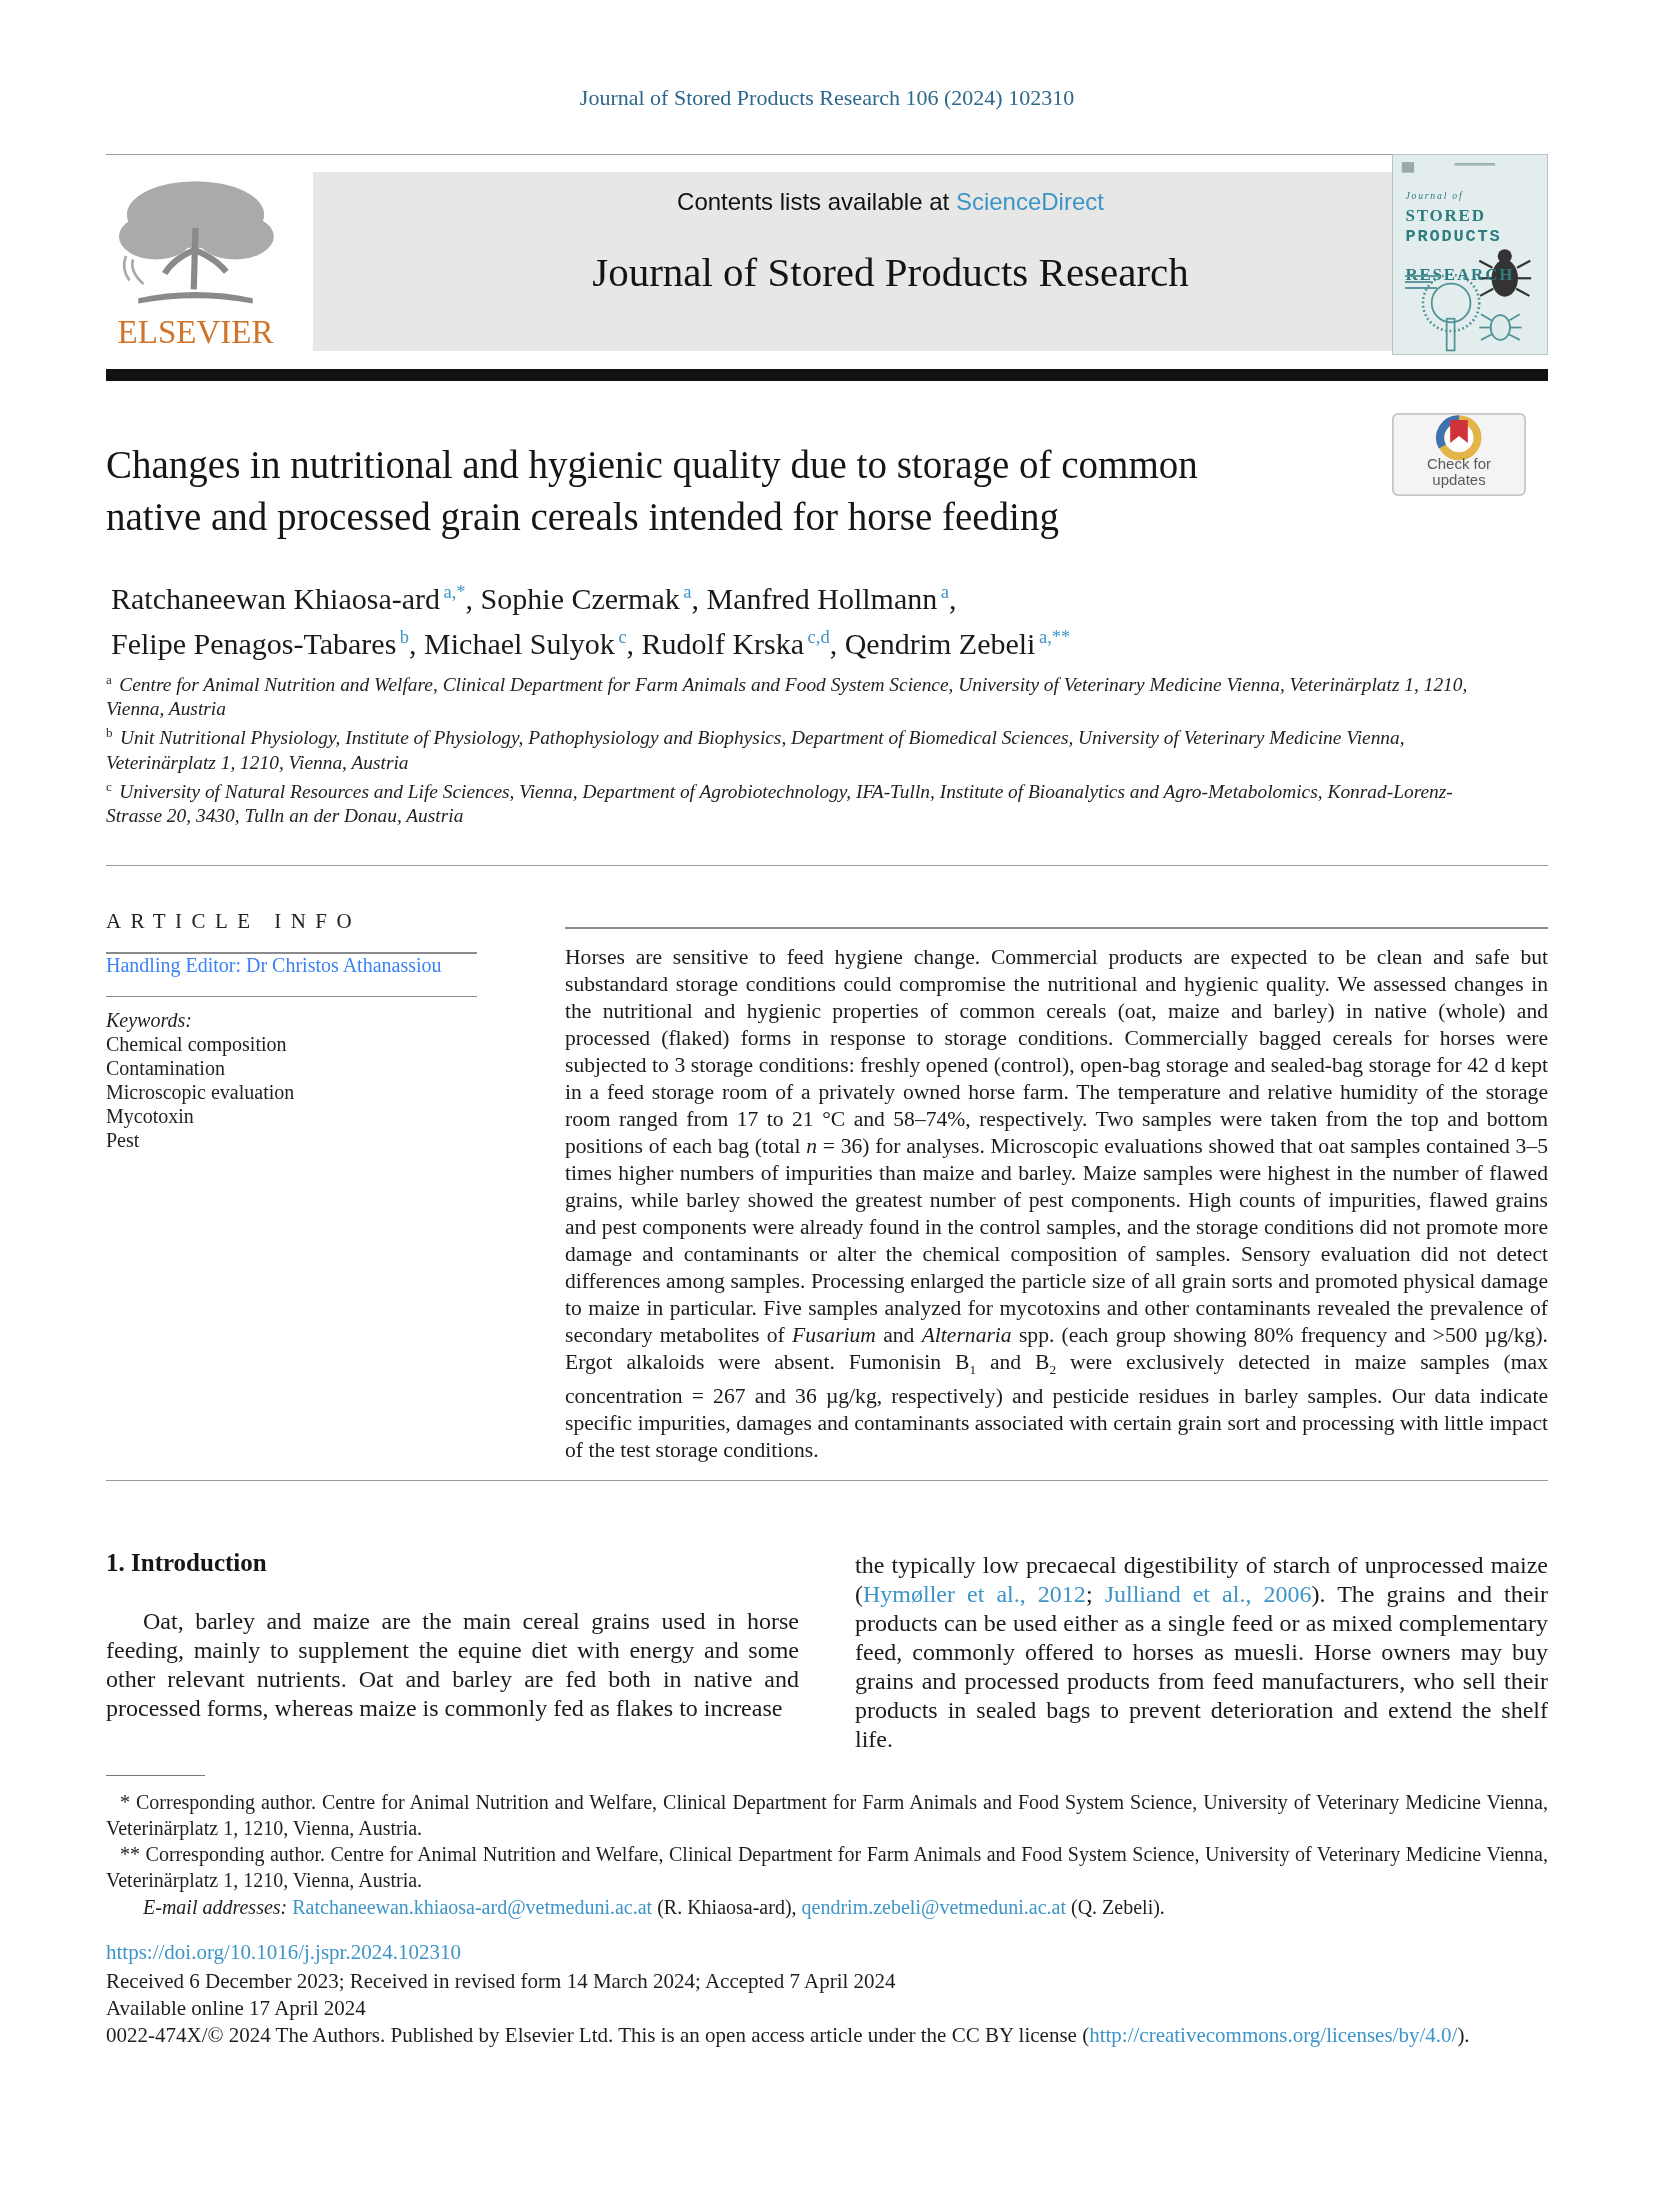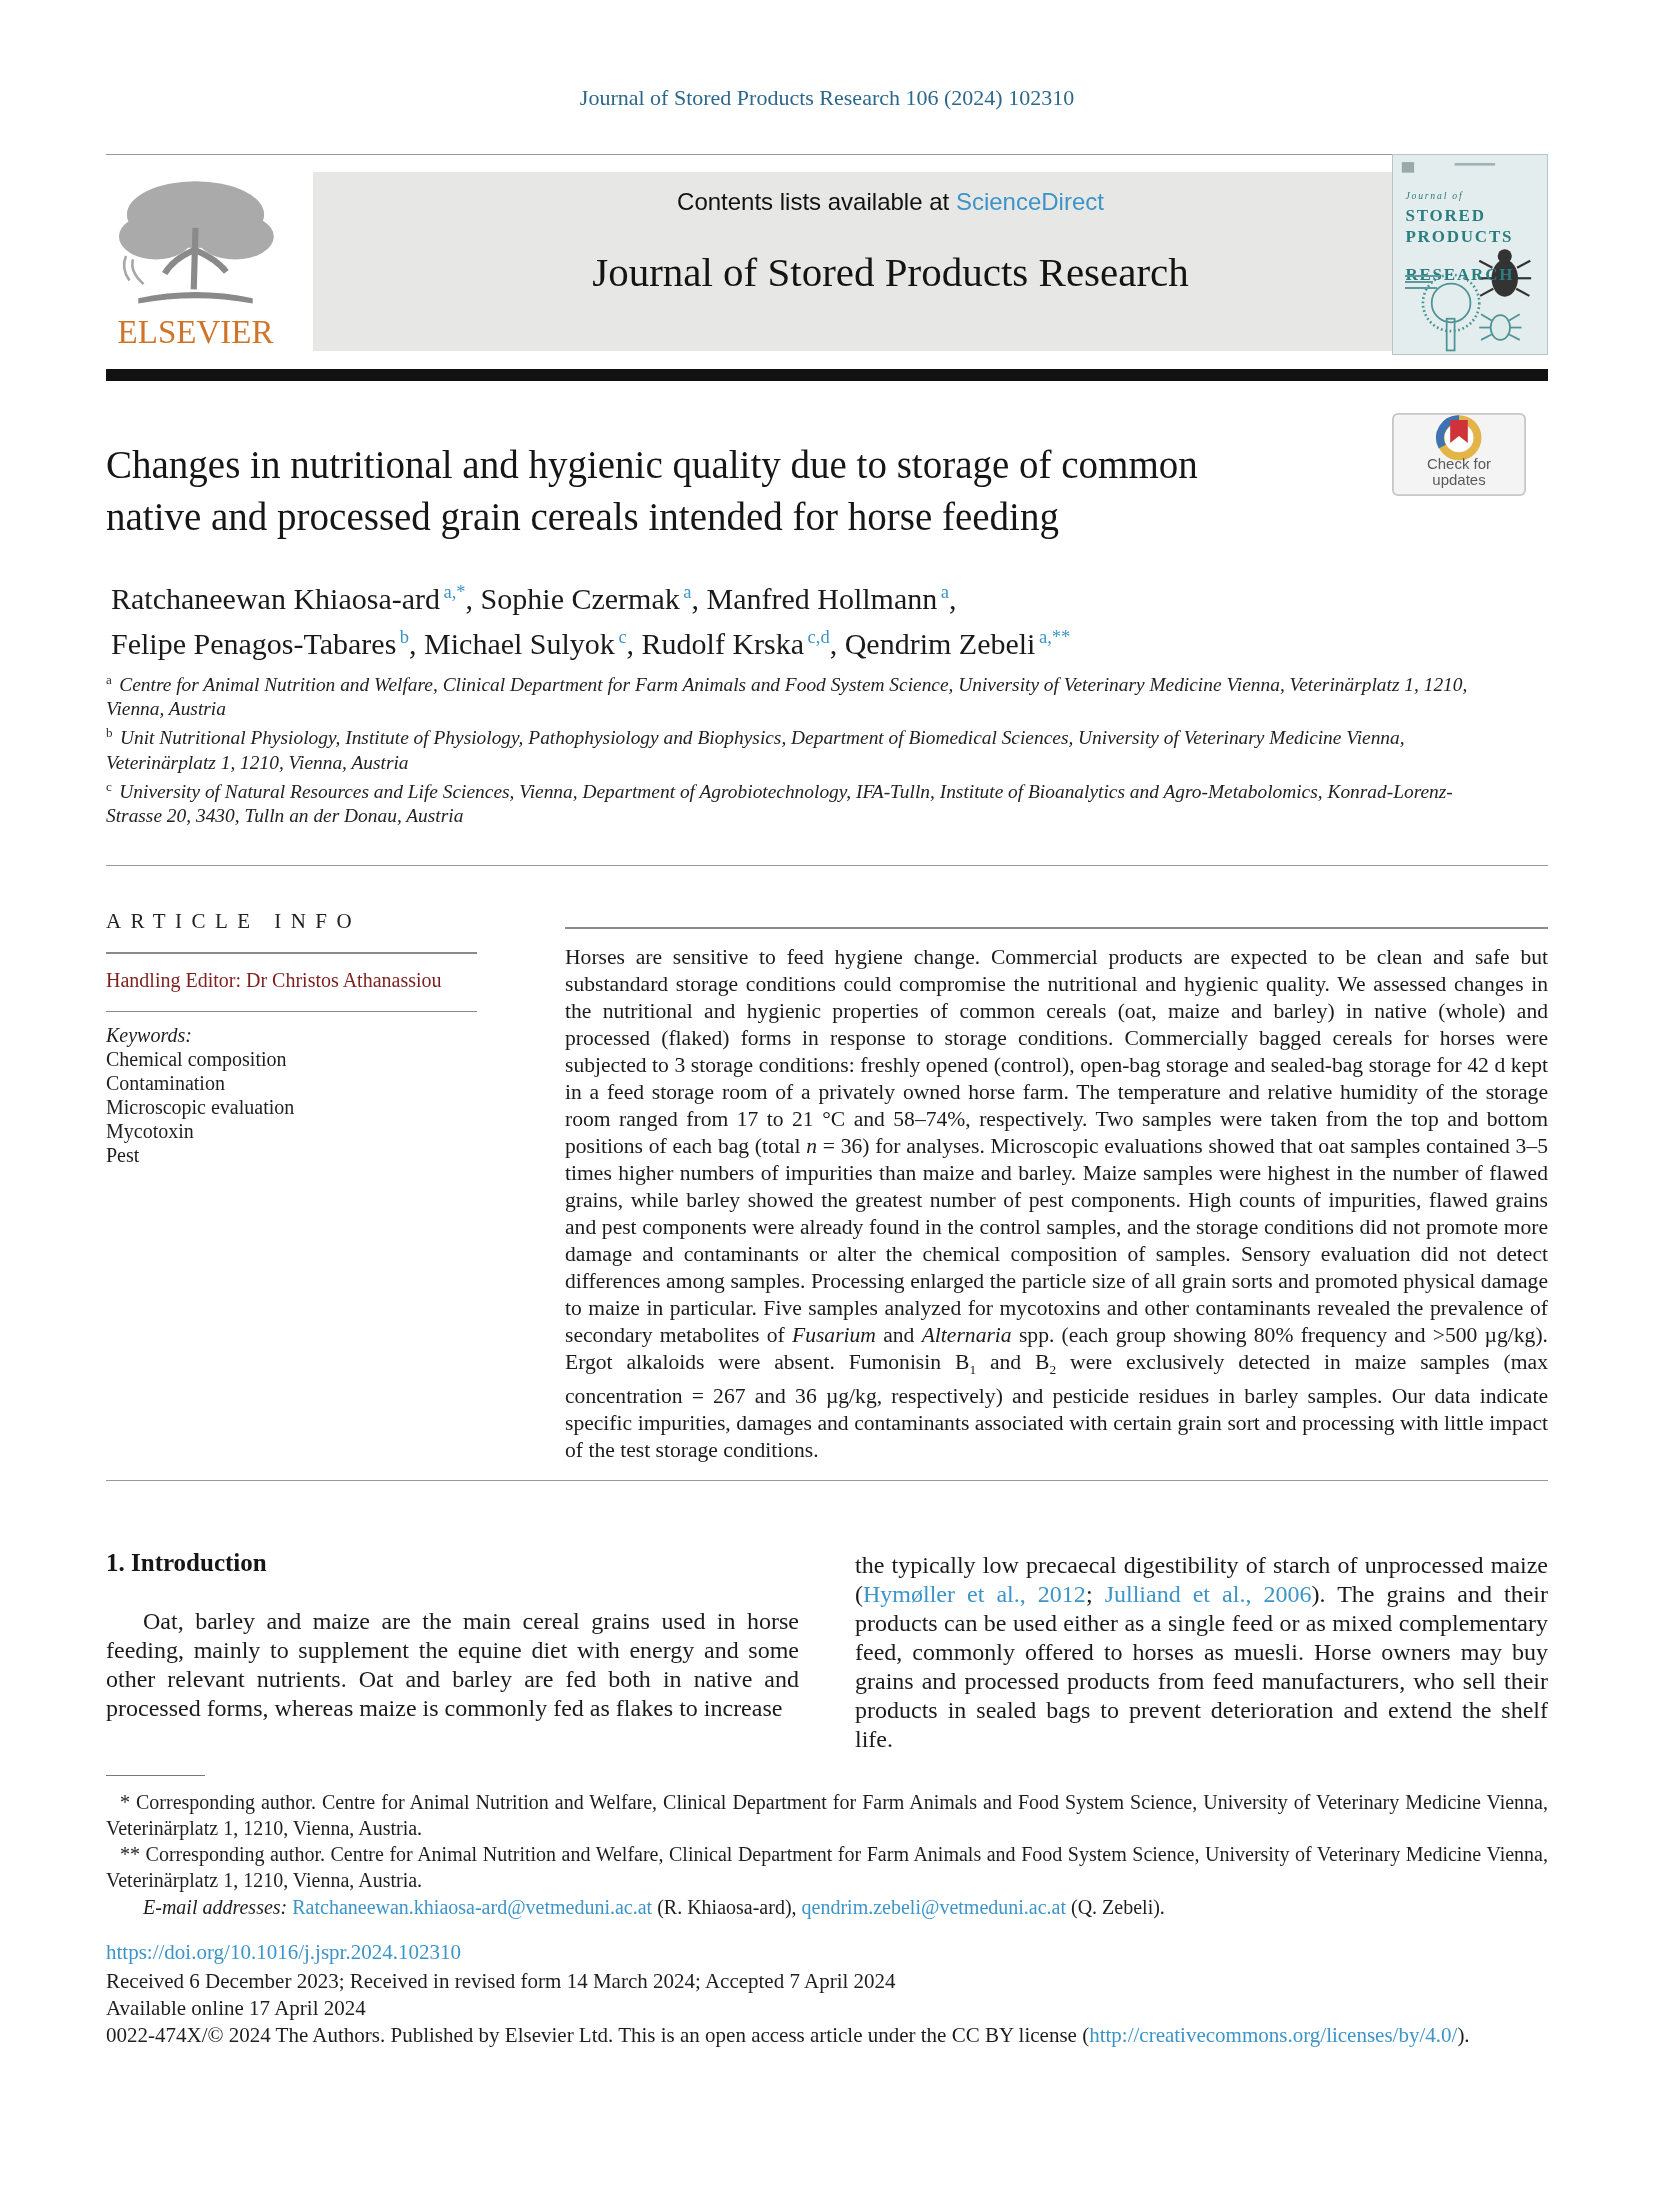--- a/index.html
+++ b/index.html
@@ -16,41 +16,41 @@
   .contents-line{margin-top:16px;font-size:24px;color:#111;}
   .journal-title{margin-top:32px;font-size:41px;color:#141414;font-family:"Liberation Serif", serif;}
   .homepage-line{margin-top:30px;font-size:24px;color:#111;}
   .elsevier{position:absolute;top:175px;left:103px;width:185px;height:176px;}
   .elsevier-word{position:absolute;left:0;bottom:0;width:185px;text-align:center;font-size:33px;
                  color:#cf7429;font-family:"Liberation Serif", serif;letter-spacing:0px;}
   .cover{position:absolute;top:154px;left:1392px;width:156px;height:201px;background:#e4edee;
          border:0.9px solid #b8c5c7;box-sizing:border-box;}
   .cover .jof{position:absolute;top:35px;left:12.4px;font-style:italic;font-size:9.7px;color:#2b7d80;letter-spacing:1.8px;}
   .cover .ct{position:absolute;left:12.4px;color:#2b7d80;font-weight:bold;font-size:17px;letter-spacing:1.8px;}
-  .cover .ct1{top:51px;} .cover .ct2{top:72px;} .cover .ct3{top:110px;}
+  .cover .ct1{top:51px;} .cover .ct2{top:72px;font-family:Liberation Mono, monospace;} .cover .ct3{top:110px;}
   .cover .edline{position:absolute;left:12.4px;height:1.8px;background:#5d999c;}
   .black-bar{position:absolute;top:369px;left:106px;width:1442px;height:11.5px;background:#121212;}
   
   .badge{position:absolute;top:413px;left:1392px;width:134px;height:67px;}
   
   .title{position:absolute;top:439px;left:106px;width:1315px;font-size:39px;line-height:52px;color:#161616;}
   .authors{position:absolute;top:573px;left:111px;width:1315px;font-size:30px;line-height:39px;color:#1a1a1a;}
   .asup{color:#3d94c8;font-size:18.5px;margin-left:3.5px;}
   
   .affils{position:absolute;top:668px;left:106px;width:1376px;font-size:19.4px;line-height:24px;}
   .affil{font-style:italic;color:#222;}
   .affsup{font-style:normal;font-size:13.2px;color:#333;margin-right:2.6px;}
   .rule-affil{position:absolute;top:865px;left:106px;width:1442px;border-top:1.8px solid #9a9a9a;}
   
   .info-abs{position:absolute;top:909px;left:106px;width:1442px;display:flex;}
   .col-info{width:371px;flex:0 0 371px;}
   .col-abs{margin-left:88px;flex:1;}
   .sec-head{font-size:21px;letter-spacing:0.45em;color:#222;}
   .head-rule{border:none;border-top:2.6px solid #8a8a8a;margin:17.6px 0 0 0;}
-  .hand-editor{margin-top:15px;font-size:20px;color:#7f1d1d;}
+  .hand-editor{font-size:20px;color:#3b82f6;}
   .info-rule2{border:none;border-top:1.8px solid #8a8a8a;margin:19.4px 0 0 0;}
   .kw-label{margin-top:12.4px;font-size:20px;font-style:italic;}
   .kw{font-size:20px;line-height:24px;}
   .abs-text{margin-top:15px;font-size:21.6px;line-height:27px;text-align:justify;color:#1b1b1b;}
   .rule-abs-bottom{position:absolute;top:1480px;left:106px;width:1442px;border-top:1.8px solid #9a9a9a;}
   
   .intro{position:absolute;top:1549px;left:106px;width:1442px;display:flex;}
   .icol1{width:693px;flex:0 0 693px;}
   .icol2{margin-left:56px;flex:1;}
   .intro-head{font-size:25px;font-weight:bold;color:#161616;}

